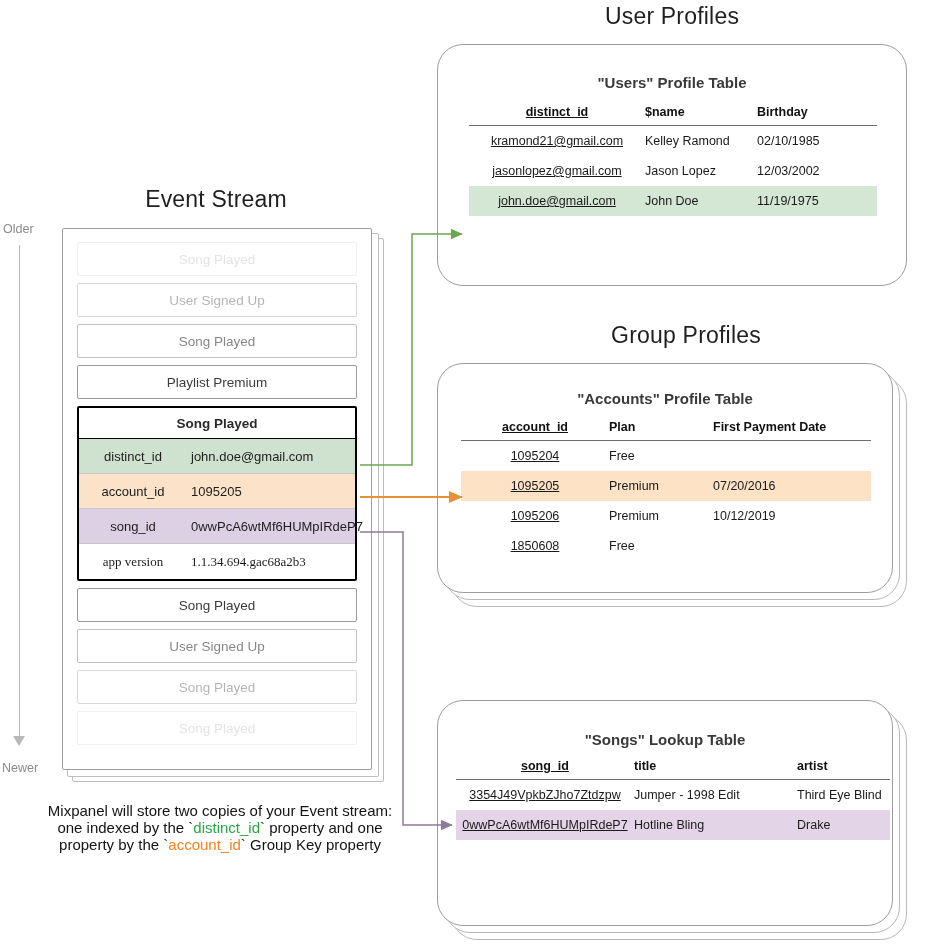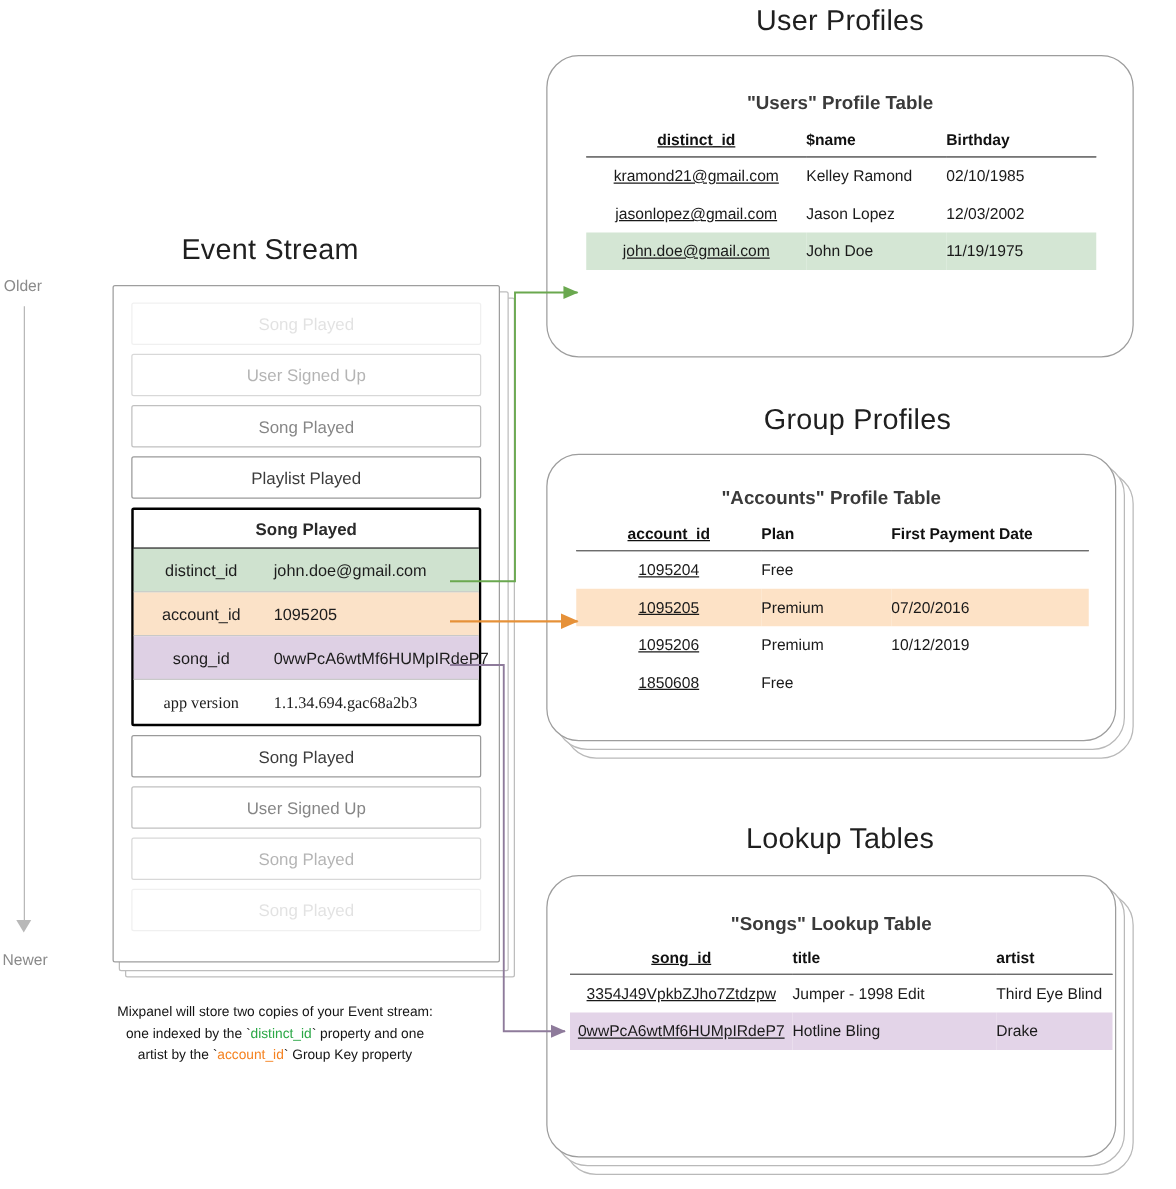--- a/index.html
+++ b/index.html
@@ -138,21 +138,21 @@
   .hl-orange { background: #fbe2c8; }
   .hl-purple { background: #ded0e4; }
 
   
   .caption {
     position: absolute;
     left: 20px;
     top: 802px;
     width: 400px;
     text-align: center;
-    font-size: 11px;
+    font-size: 15px;
     line-height: 17px;
     color: #141414;
   }
   .tok-green  { color: #2aa745; }
   .tok-orange { color: #f58220; }
 
   
   .panel-stack { position: absolute; }
   .panel-ghost {
     position: absolute;
@@ -212,30 +212,30 @@
 
 <div class="canvas">
 
   <div class="timeline-label" style="left:3px; top:222px;">Older</div>
   <div class="timeline-line"></div>
   <div class="timeline-arrowhead"></div>
   <div class="timeline-label" style="left:2px; top:761px;">Newer</div>
 
   <div class="section-title" style="left:60px; top:186px; width:312px;">Event Stream</div>
 
-  <div class="stream-stack" style="left:62px; top:228px; width:320px; height:408px;margin-left:28px;">
+  <div class="stream-stack" style="left:62px; top:228px; width:320px; height:408px;">
     <div class="stream-shadow" style="left:10px; top:10px; width:310px; height:542px;"></div>
     <div class="stream-shadow" style="left:5px; top:5px; width:310px; height:542px;"></div>
     <div class="stream-front" style="left:0; top:0; width:310px; height:542px;">
       <div class="event-list">
 
         <div class="event-card fade-1">Song Played</div>
         <div class="event-card fade-2">User Signed Up</div>
         <div class="event-card fade-3">Song Played</div>
-        <div class="event-card fade-4">Playlist Played</div>
+        <div class="event-card fade-4">Playlist Premium</div>
 
         <div class="event-detail">
           <div class="event-detail-title">Song Played</div>
 
           <div class="prop-row hl-green">
             <div class="prop-key">distinct_id</div>
             <div class="prop-val">john.doe@gmail.com</div>
           </div>
           <div class="prop-row hl-orange">
             <div class="prop-key">account_id</div>
@@ -255,21 +255,21 @@
         <div class="event-card fade-3">User Signed Up</div>
         <div class="event-card fade-2">Song Played</div>
         <div class="event-card fade-1">Song Played</div>
       </div>
     </div>
   </div>
 
   <div class="caption">
     <div>Mixpanel will store two copies of your Event stream:</div>
     <div><span>one indexed by the `</span><span class="tok-green">distinct_id</span><span>` property and one</span></div>
-    <div><span>artist by the `</span><span class="tok-orange">account_id</span><span>` Group Key property</span></div>
+    <div><span>property by the `</span><span class="tok-orange">account_id</span><span>` Group Key property</span></div>
   </div>
 
   <div class="section-title" style="left:437px; top:3px; width:470px;text-align:center;">User Profiles</div>
 
   <div class="panel-stack" style="left:437px; top:44px; width:470px; height:242px;">
     <div class="panel-front">
       <div class="panel-title" style="top:29px;">"Users" Profile Table</div>
 
       <table class="dtable" style="left:31px; top:60px; width:408px;">
         <thead>
@@ -335,21 +335,20 @@
           <tr>
             <td class="key-col"><span>1850608</span></td>
             <td class="plain-col">Free</td>
             <td class="plain-col"></td>
           </tr>
         </tbody>
       </table>
     </div>
   </div>
 
-  <div class="section-title" style="left:437px; top:657px; width:470px;">Lookup Tables</div>
 
   <div class="panel-stack" style="left:437px; top:700px; width:478px; height:248px;">
     <div class="panel-ghost" style="left:14px; top:14px; width:456px; height:226px;"></div>
     <div class="panel-ghost" style="left:7px; top:7px; width:456px; height:226px;"></div>
     <div class="panel-front" style="left:0; top:0; width:456px; height:226px; inset:auto;">
       <div class="panel-title" style="top:30px;">"Songs" Lookup Table</div>
 
       <table class="dtable" style="left:18px; top:58px; width:434px;">
         <thead>
           <tr>

